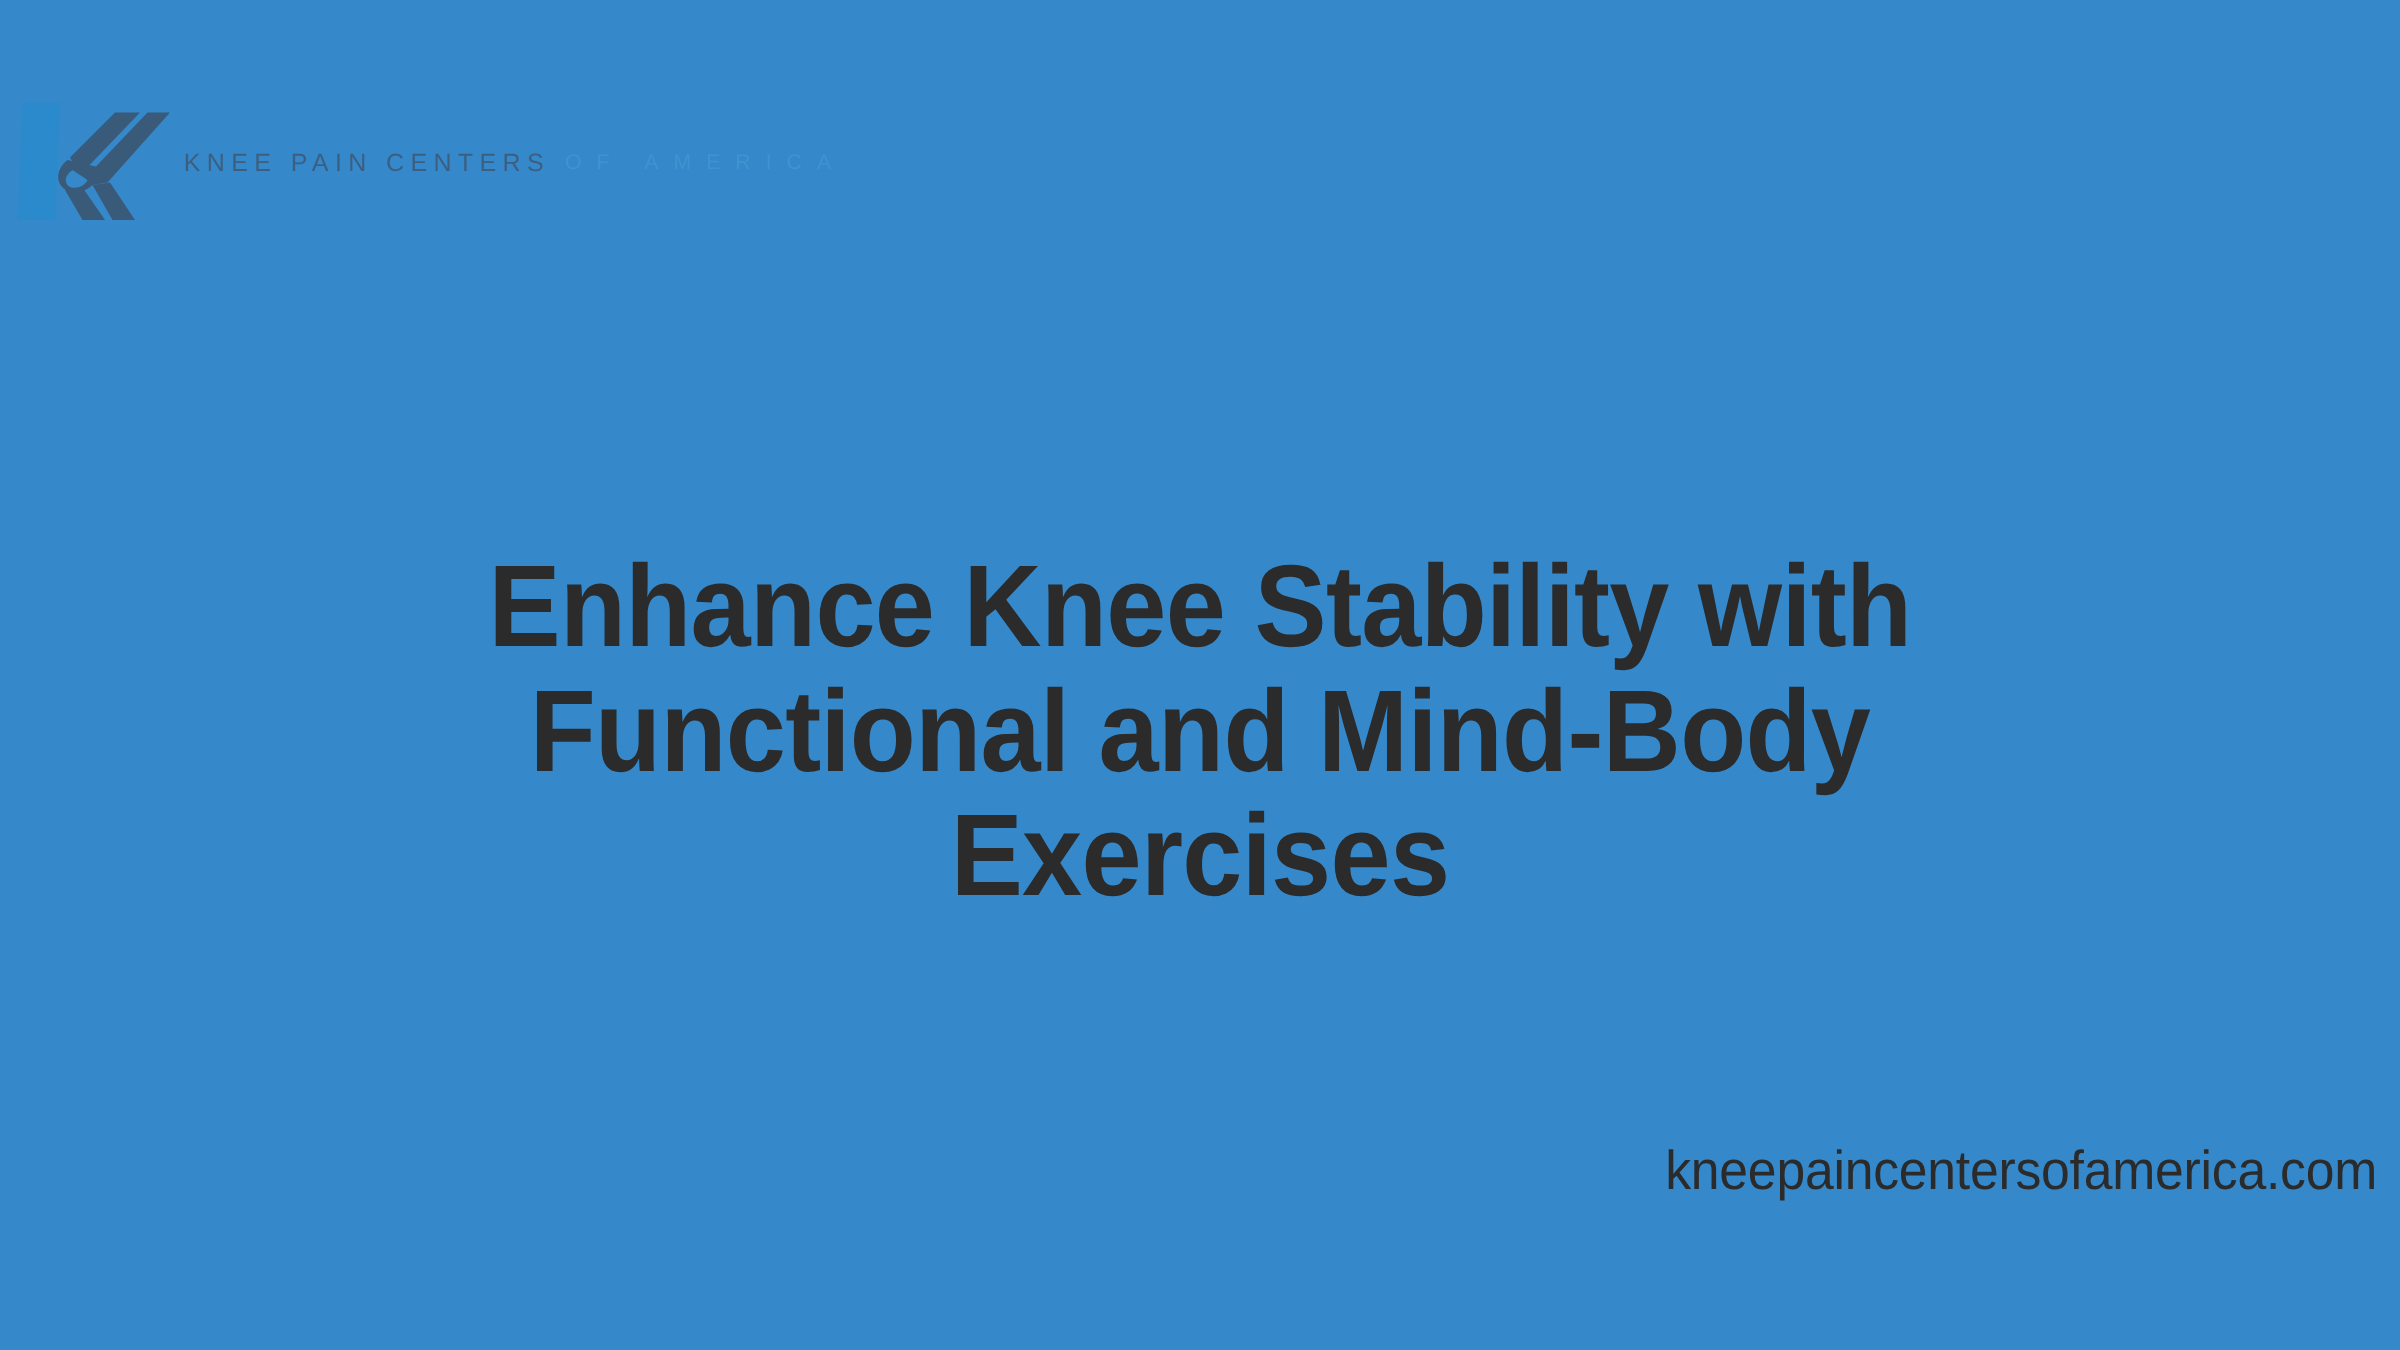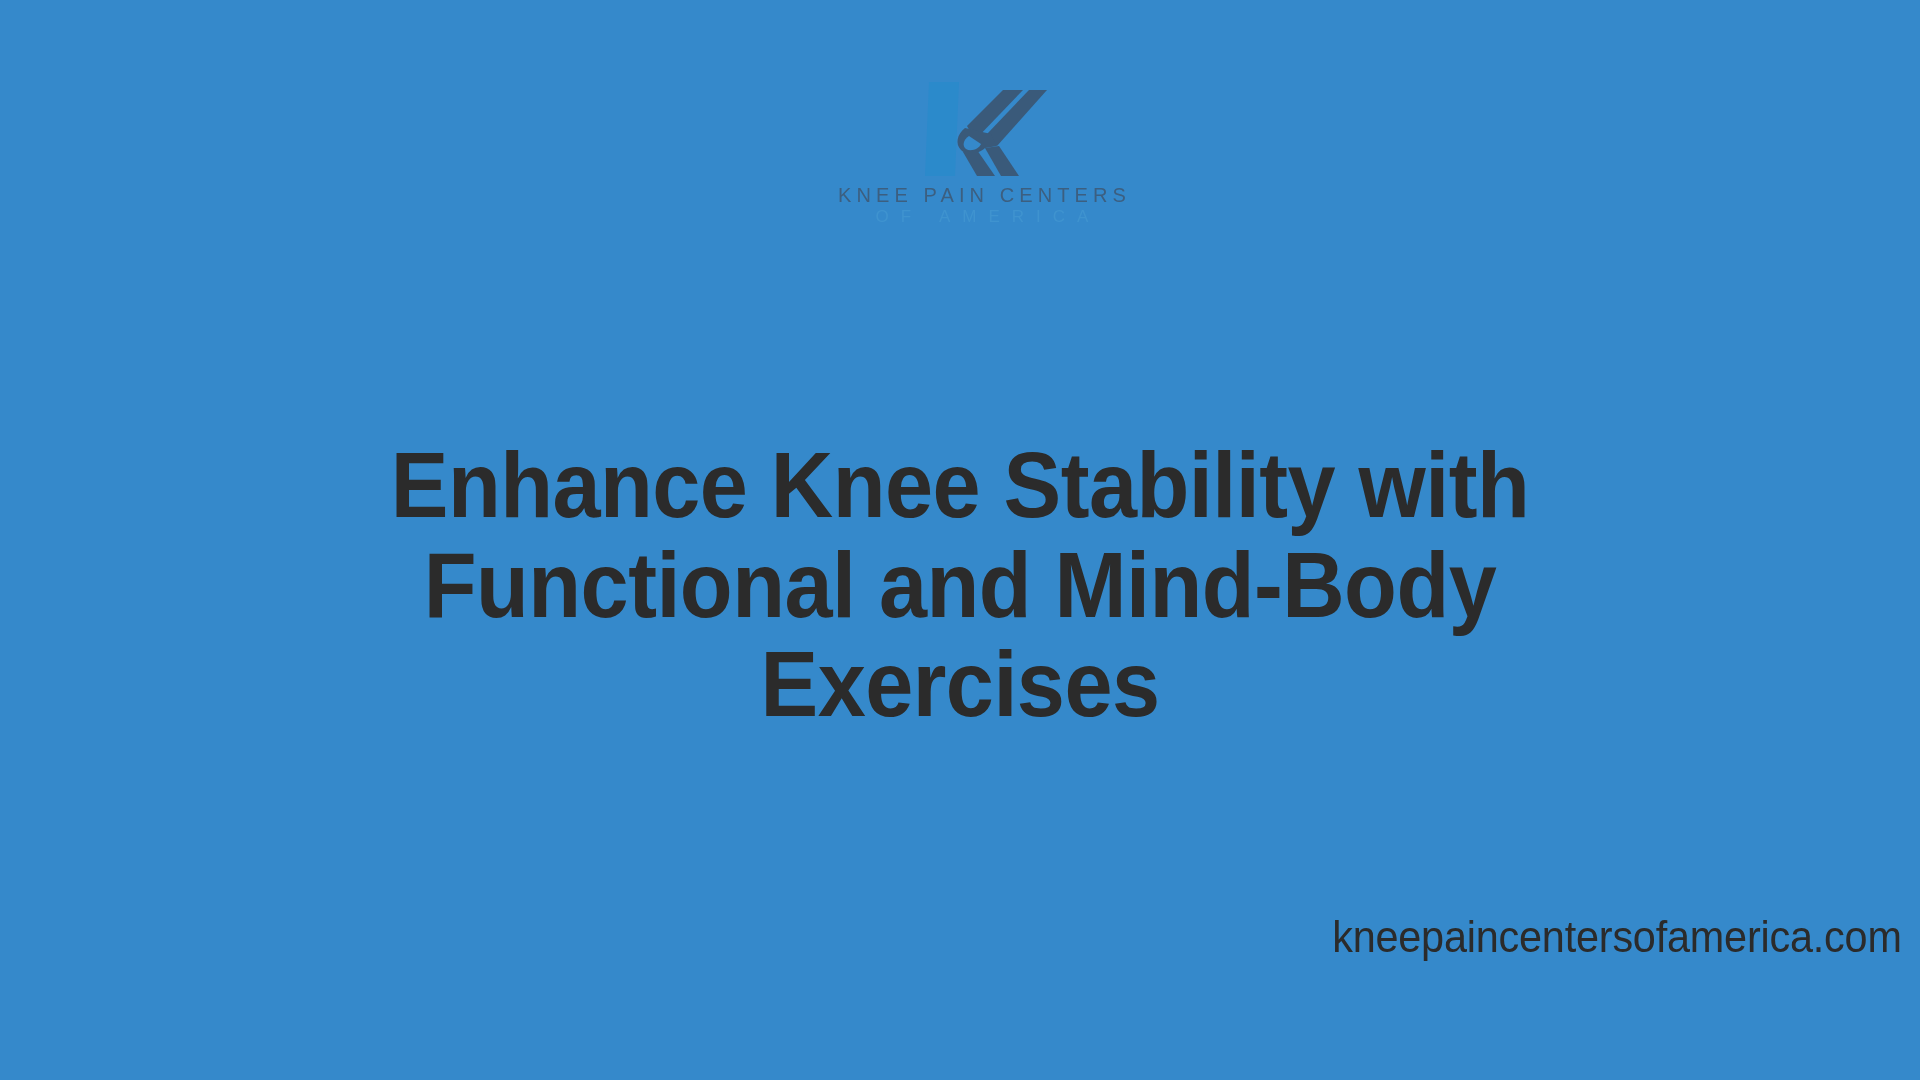--- a/index.html
+++ b/index.html
@@ -27,23 +27,22 @@
     box-sizing: border-box;
   }
 
   
   .brand {
     position: absolute;
     top: 78px;
     left: 0;
     right: 0;
     display: flex;
-    flex-direction: column;
+    flex-direction: row;
     align-items: center;
-    padding-left: 44px;
   }
 
   .brand-logo {
     width: 142px;
     height: 102px;
     display: block;
   }
 
   .brand-wordmark {
     margin-top: 4px;

